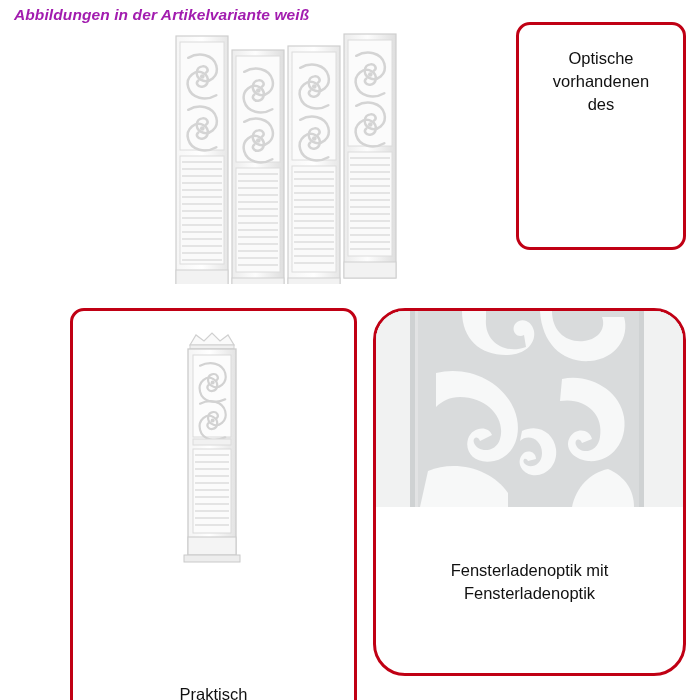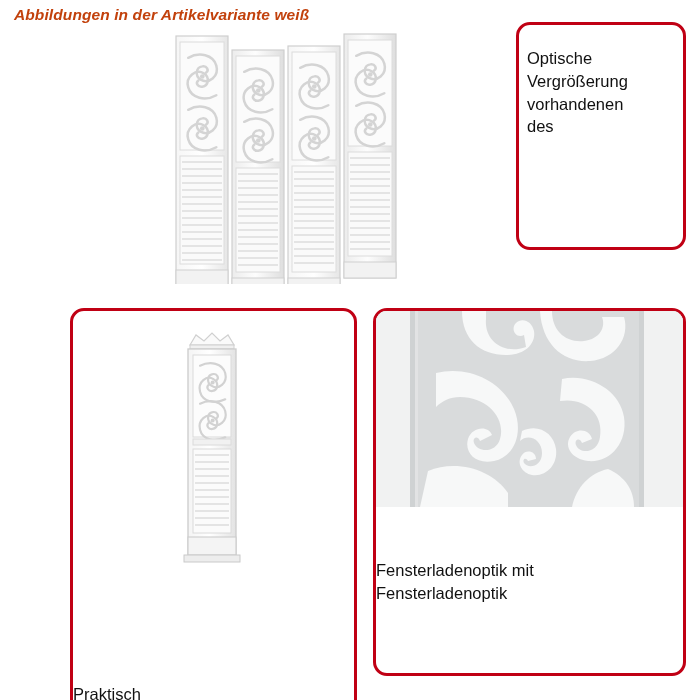--- a/index.html
+++ b/index.html
@@ -22,38 +22,39 @@
   }
 
   
   .headline {
     position: absolute;
     left: 14px;
     top: 6px;
     font-size: 15.5px;
     font-weight: bold;
     font-style: italic;
-    color: #c2410c;
+    color: #a21caf;
     letter-spacing: 0.1px;
     white-space: nowrap;
   }
 
   
   .panel {
     position: absolute;
     background: #ffffff;
     border: 3px solid #c00014;
     border-radius: 14px;
     box-sizing: border-box;
     overflow: hidden;
   }
   .panel-caption {
     position: absolute;
     left: 0;
     right: 0;
+    text-align: center;
     font-size: 16.5px;
     line-height: 1.38;
     color: #111111;
     font-weight: normal;
   }
 
   
   #panel-zoom {
     left: 516px;
     top: 22px;
@@ -75,20 +76,21 @@
   #panel-stable .panel-caption {
     bottom: 70px;
   }
 
   
   #panel-shutter {
     left: 373px;
     top: 308px;
     width: 313px;
     height: 368px;
+    border-radius: 32px;
   }
   #panel-shutter .panel-caption {
     bottom: 68px;
   }
 
   
   .hero {
     position: absolute;
     left: 170px;
     top: 24px;
@@ -262,21 +264,20 @@
             <line x1="180" y1="225" x2="220" y2="225"></line>
         </g>
         <rect x="174" y="238" width="52" height="16" fill="#f2f2f2" stroke="#cfcfcf" stroke-width="1"></rect>
       </g>
     </svg>
   </div>
 
   <div class="panel" id="panel-zoom">
     <div class="panel-caption">
       <div>Optische</div>
-      <div>Vergrößerung</div>
       <div>vorhandenen</div>
       <div>des</div>
     </div>
   </div>
 
   <div class="panel" id="panel-stable">
     <div class="tall-panel">
       <svg width="64" height="234" viewBox="0 0 64 234">
         <defs>
           <linearGradient id="woodC" x1="0" y1="0" x2="1" y2="0">

